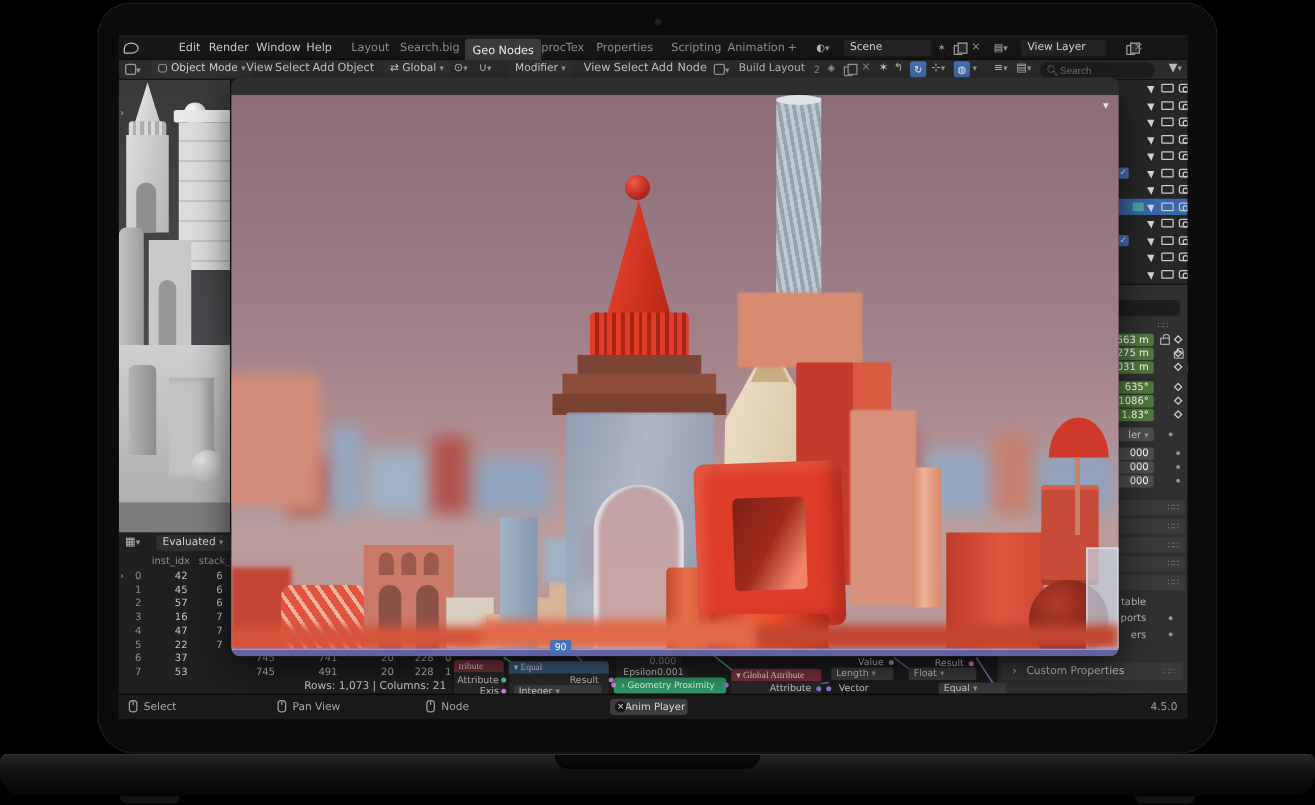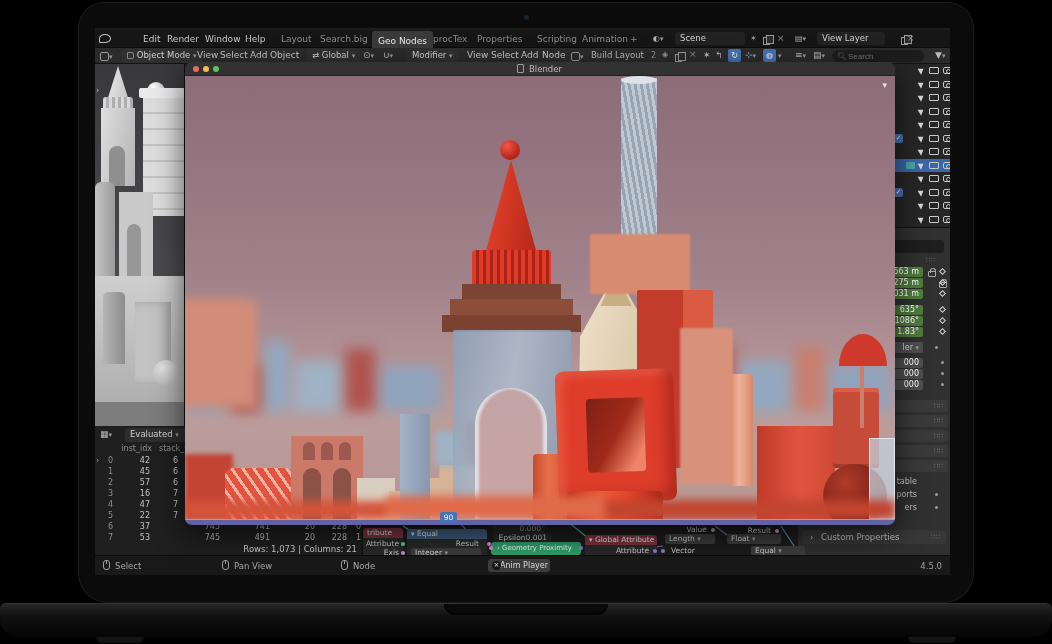--- a/index.html
+++ b/index.html
@@ -63,21 +63,21 @@
   .srow span{position:absolute;text-align:right;line-height:11px;}
   .sc0{left:0;width:18px;color:#8f8f8f;}
   .sc1{left:23px;width:32px;}
   .sc2{left:95px;width:30px;}
   .sc3{left:147px;width:28px;}
   .sc4{left:192px;width:28px;}
   .sc5{left:222px;width:30px;}
   .sc6{left:256px;width:10px;overflow:hidden;}
   .frag{left:78px !important;width:10px !important;overflow:hidden;text-align:left !important;}
   
-  .nhead{position:absolute;height:10px;border-radius:3px 3px 0 0;color:#e8e8e8;font-size:7.5px;line-height:10px;padding:0 4px;overflow:hidden;white-space:nowrap;}
+  .nhead{position:absolute;height:10px;border-radius:3px 3px 0 0;color:#e8e8e8;font-size:7.5px;line-height:10px;padding:0 4px;overflow:hidden;white-space:nowrap;font-family:Liberation Serif, serif;}
   .nbody{position:absolute;background:rgba(42,42,42,.94);border-radius:0 0 3px 3px;color:#c9c9c9;font-size:7.5px;}
   .npill{position:absolute;background:#3d3d3d;border-radius:2px;color:#cfcfcf;font-size:7.5px;line-height:9px;padding:0 4px;}
   .ndot{position:absolute;width:4px;height:4px;border-radius:50%;}
   .nout{position:absolute;text-align:right;font-size:7.5px;color:#c9c9c9;}
   
   .shape{position:absolute;}
   input.search{background:#1d1d1d;border:none;border-radius:7px;color:#9a9a9a;font-size:8px;height:12px;padding:0 6px 0 16px;width:92px;outline:none;}
 </style>
 </head>
 <body>
@@ -447,27 +447,20 @@
       <span class="abs" style="left:246px;top:4px;"><span class="ico-mouse"></span></span>
       <span class="abs" style="left:258px;top:5px;font-size:8.5px;">Node</span>
       <div class="abs" style="left:393px;top:3px;width:62px;height:13px;background:#3d3d3d;border-radius:3px;color:#d9d9d9;font-size:8px;line-height:13px;text-align:center;">
         <span class="abs" style="left:4px;top:2px;width:9px;height:9px;background:#141414;border-radius:50%;color:#e8e8e8;font-size:7px;line-height:9px;text-align:center;">×</span>
         <span style="margin-left:10px;">Anim Player</span>
       </div>
       <span class="abs" style="left:805px;top:5px;width:42px;text-align:right;font-size:8.5px;color:#9f9f9f;">4.5.0</span>
     </div>
 
     <div class="abs" style="left:90px;top:34px;width:710px;height:463px;border-radius:7px;background:#2e2e2e;box-shadow:0 10px 30px rgba(0,0,0,.65);z-index:10;overflow:hidden;">
-      <div class="abs" style="left:0;top:0;width:710px;height:14px;background:#323232;border-bottom:1px solid #222;">
-        <span class="abs" style="left:8px;top:4px;width:6px;height:6px;border-radius:50%;background:var(--t-red);"></span>
-        <span class="abs" style="left:18px;top:4px;width:6px;height:6px;border-radius:50%;background:var(--t-yellow);"></span>
-        <span class="abs" style="left:28px;top:4px;width:6px;height:6px;border-radius:50%;background:var(--t-green);"></span>
-        <span class="abs" style="left:332px;top:2px;width:7px;height:9px;border:1px solid #9d9d9d;border-radius:1px;"></span>
-        <span class="abs" style="left:344px;top:2px;color:#bdbdbd;font-size:8.5px;">Blender</span>
-      </div>
 
       <div class="abs" style="left:0;top:14px;width:710px;height:443px;overflow:hidden;background:linear-gradient(#8b6c77,#a1818a 45%,#b59698 68%,#bb9d9c 78%,#b89693);">
 
         <div class="shape" style="left:-10px;top:235px;width:280px;height:100px;filter:blur(7px);">
           <div class="shape" style="left:10px;top:40px;width:40px;height:60px;background:#8fa3bd;"></div>
           <div class="shape" style="left:55px;top:55px;width:30px;height:45px;background:#a94f48;"></div>
           <div class="shape" style="left:90px;top:30px;width:24px;height:70px;background:#93a8c0;"></div>
           <div class="shape" style="left:120px;top:50px;width:46px;height:50px;background:#9fb2c6;"></div>
           <div class="shape" style="left:170px;top:38px;width:30px;height:62px;background:#b0524d;"></div>
           <div class="shape" style="left:205px;top:55px;width:60px;height:45px;background:#8fa3bd;"></div>

